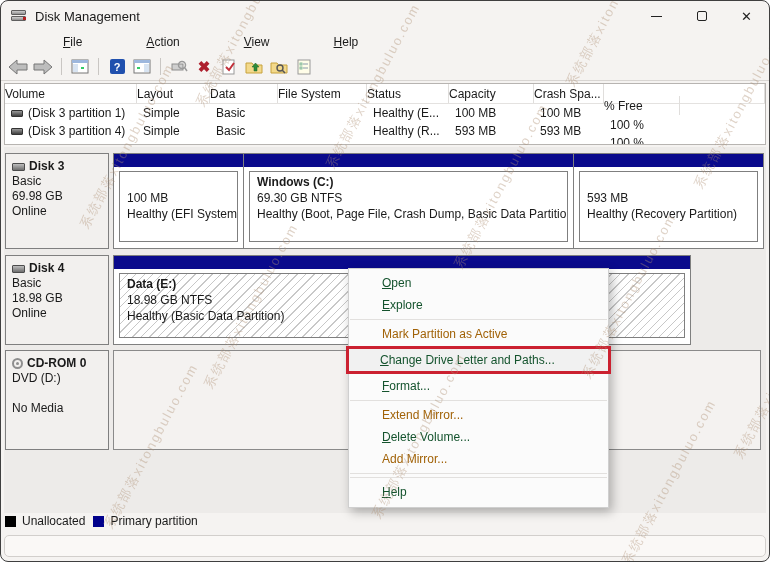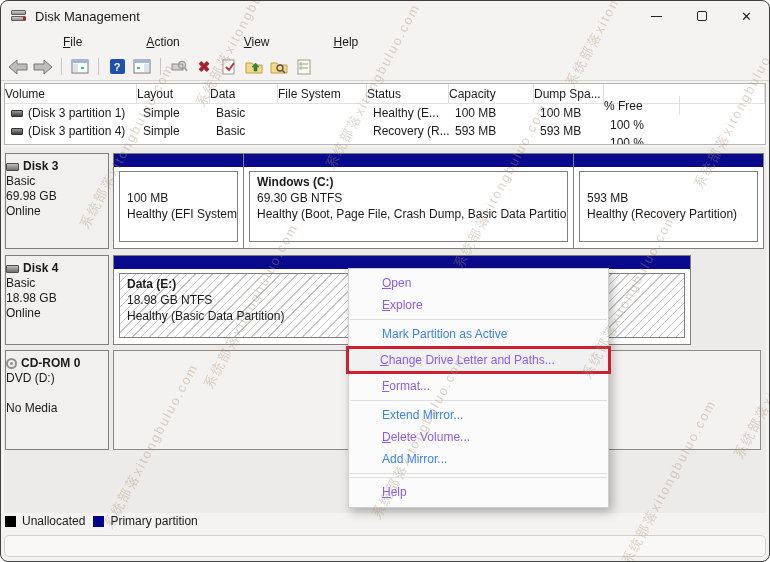--- a/index.html
+++ b/index.html
@@ -41,21 +41,21 @@
   .lv-header { display:flex; height:20px; align-items:center; border-bottom:1px solid #e4e2e0; }
   .lv-header .cell { border-right:1px solid #e0dedc; height:100%; display:flex; align-items:center; padding-left:0; }
   .lv-row { display:flex; height:18px; align-items:center; }
   .lv-row .cell { padding-left:6px; overflow:hidden; white-space:nowrap; }
   .c0{width:132px;} .c1{width:73px;} .c2{width:68px;} .c3{width:89px;} .c4{width:82px;} .c5{width:85px;} .c6{width:70px;} .c7{width:76px;margin-top:24px;} .c8{flex:1;}
   .vol-icon { display:inline-block; width:12px; height:7px; background:linear-gradient(#9a9a9a,#3f3f3f); border:1px solid #333; border-radius:1px; margin-right:5px; vertical-align:middle; }
 
   
   .graphical { position:relative; margin:2px 3px 0 3px; height:366px; background:#edebe9; }
   .disk-row { position:absolute; left:1px; }
-  .disk-info { position:absolute; left:0; top:0; bottom:0; width:104px; background:#f2f0ee; border:1px solid #7f7f7f; padding:5px 0; font-size:12px; line-height:15px; color:#1a1a1a; }
+  .disk-info { position:absolute; left:0; top:0; bottom:0; width:104px; background:#f2f0ee; border:1px solid #7f7f7f; padding:5px 6px; font-size:12px; line-height:15px; color:#1a1a1a; }
   .disk-name { font-weight:bold; display:flex; align-items:center; gap:4px; }
   .disk-ico { display:inline-block; width:13px; height:8px; background:linear-gradient(#bdbdbd,#6e6e6e); border:1px solid #4c4c4c; border-radius:1px; }
   .cd-ico { display:inline-block; width:11px; height:11px; border:2px solid #8e8e8e; border-radius:50%; position:relative; }
   .cd-ico::after { content:""; position:absolute; left:2px; top:2px; width:3px; height:3px; border-radius:50%; background:#8e8e8e; }
   .parts { position:absolute; top:0; bottom:0; left:108px; display:flex; border:1px solid #7f7f7f; background:#fff; }
   .part-cell { position:relative; display:flex; flex-direction:column; border-right:1px solid #7f7f7f; overflow:hidden; }
   .part-cell:last-child { border-right:none; }
   .part-band { height:13px; width:100%; background:#0a0a8c; flex:0 0 auto; }
   .part-box { flex:1; margin:4px 5px 6px 5px; border:1px solid #7f7f7f; background:#fff; padding:2px 7px; font-size:12px; line-height:16px; white-space:nowrap; overflow:hidden; color:#1a1a1a; }
   .part-box.hatched { background:repeating-linear-gradient(135deg,#ffffff 0px,#ffffff 5px,#c8c8c8 5px,#c8c8c8 6px); }
@@ -66,22 +66,22 @@
   
   .legend { position:absolute; left:4px; bottom:30px; height:20px; display:flex; align-items:center; gap:8px; font-size:12px; color:#1a1a1a; }
   .legend .key { display:flex; align-items:center; gap:6px; }
   .legend .sq { width:11px; height:11px; display:inline-block; }
   .sq-unalloc { background:#000000; }
   .sq-primary { background:#00008b; }
   .bottom-strip { position:absolute; left:3px; right:3px; bottom:4px; height:22px; background:#faf8f6; border:1px solid #d2cfcc; border-radius:5px; }
 
   
   .ctx-menu { position:absolute; left:347px; top:267px; width:261px; background:#fbfbfb; border:1px solid #cfcfcf; box-shadow:3px 4px 10px rgba(0,0,0,.28); padding:3px 0 4px 0; font-size:12px; z-index:40; }
-  .ctx-item { height:22px; line-height:22px; padding-left:33px; color:#8b5cf6; white-space:nowrap; }
-  .ctx-item.disabled { color:#3b82f6; }
+  .ctx-item { height:22px; line-height:22px; padding-left:33px; color:#14532d; white-space:nowrap; }
+  .ctx-item.disabled { color:#a16207; }
   .ctx-sep { height:1px; background:#e2e0de; margin:3px 1px; }
   .ctx-highlight { margin:1px -3px; border:3px solid #cb2130; background:#f1f1f1; }
   .ctx-highlight .ctx-item { padding-left:31px; }
 
   
   .wm-layer { position:absolute; inset:0; pointer-events:none; z-index:60; }
   .wm { position:absolute; white-space:nowrap; font-size:13px; letter-spacing:2px; color:rgba(176,146,118,.40); transform:rotate(-62deg); }
 
   u { text-decoration:underline; }
   svg { display:block; }
@@ -192,40 +192,40 @@
   </div>
 
   <div class="listview">
     <div class="lv-header">
       <span class="cell c0">Volume</span>
       <span class="cell c1">Layout</span>
       <span class="cell c2">Data</span>
       <span class="cell c3">File System</span>
       <span class="cell c4">Status</span>
       <span class="cell c5">Capacity</span>
-      <span class="cell c6">Dump Spa...</span>
+      <span class="cell c6">Crash Spa...</span>
       <span class="cell c7">% Free</span>
       <span class="cell c8"></span>
     </div>
     <div class="lv-row">
       <span class="cell c0"><span class="vol-icon"></span><span>(Disk 3 partition 1)</span></span>
       <span class="cell c1">Simple</span>
       <span class="cell c2">Basic</span>
       <span class="cell c3"></span>
       <span class="cell c4">Healthy (E...</span>
       <span class="cell c5">100 MB</span>
       <span class="cell c6">100 MB</span>
       <span class="cell c7">100 %</span>
     </div>
     <div class="lv-row">
       <span class="cell c0"><span class="vol-icon"></span><span>(Disk 3 partition 4)</span></span>
       <span class="cell c1">Simple</span>
       <span class="cell c2">Basic</span>
       <span class="cell c3"></span>
-      <span class="cell c4">Recovery (R...</span>
+      <span class="cell c4">Healthy (R...</span>
       <span class="cell c5">593 MB</span>
       <span class="cell c6">593 MB</span>
       <span class="cell c7">100 %</span>
     </div>
   </div>
 
   <div class="graphical">
 
     <div class="disk-row" style="top:6px; height:96px; right:5px;">
       <div class="disk-info">

